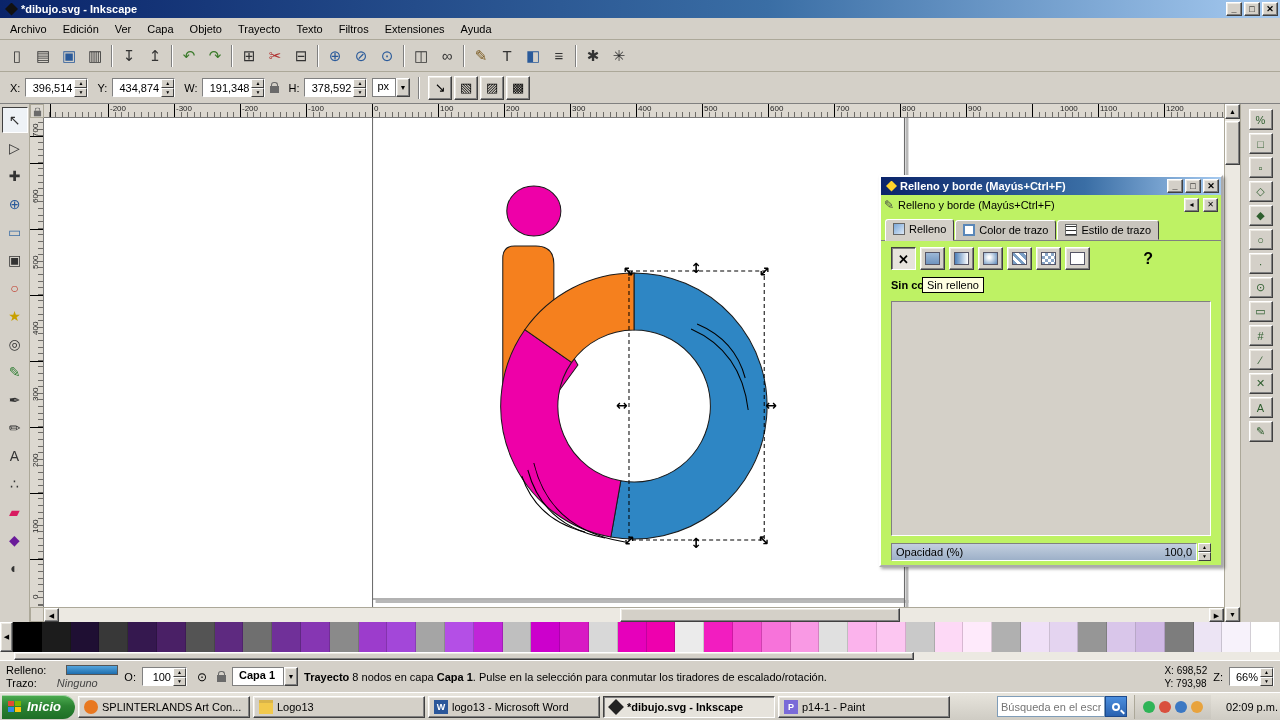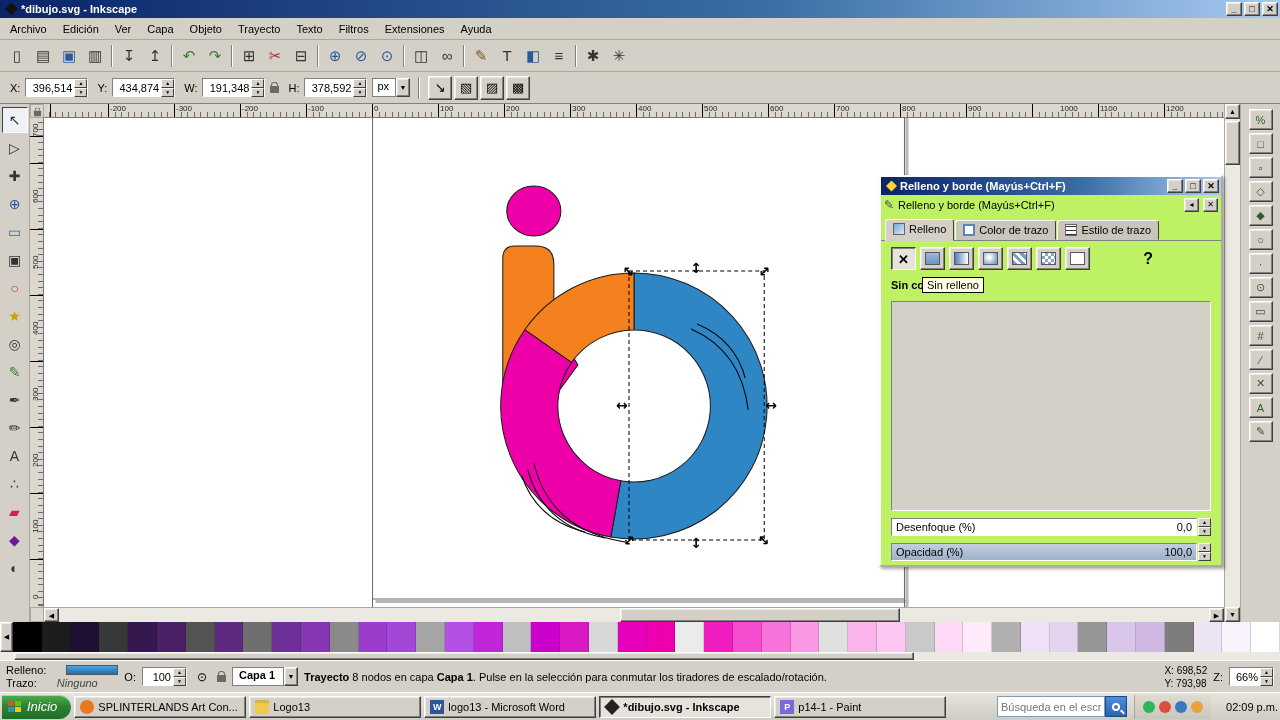--- a/index.html
+++ b/index.html
@@ -100,21 +100,21 @@
   .layerbox{display:flex;height:19px}
   .layerbox .lval{background:#fff;border:1px solid #808080;padding:1px 8px 0 6px;font-weight:bold}
   .layerbox .lbtn{width:14px;font-size:7px;text-align:center;line-height:17px}
   .eyebtn{width:18px;height:18px;display:flex;align-items:center;justify-content:center;font-size:12px}
 
   .taskbar{position:absolute;left:0;top:692px;width:1280px;height:28px;
            background:linear-gradient(180deg,#e7e4dc,#cfccc4);border-top:1px solid #fff;
            display:flex;align-items:center;gap:3px;padding:0 2px}
   .startbtn{height:24px;padding:0 14px 0 6px;border-radius:0 12px 12px 0;
             background:linear-gradient(180deg,#4fae53,#2c8432 45%,#1e6e26);
-            color:#fff;font-weight:normal;font-style:italic;font-size:13px;
+            color:#fff;font-weight:bold;font-style:italic;font-size:13px;
             display:flex;align-items:center;gap:5px;box-shadow:inset 0 1px 0 rgba(255,255,255,.5)}
   .flag{width:14px;height:12px;display:grid;grid-template-columns:6px 6px;grid-template-rows:5px 5px;gap:1px}
   .flag i{display:block}
   .task{height:22px;flex:0 1 172px;display:flex;align-items:center;gap:4px;padding:0 5px;
         font-size:11px;white-space:nowrap;overflow:hidden}
   .task.active{font-weight:bold}
   .ticon{width:14px;height:14px;flex:0 0 14px;display:flex;align-items:center;justify-content:center;
          color:#fff;font-size:9px;font-weight:bold}
   .searchbox{margin-left:auto;display:flex;align-items:center;height:21px}
   .searchbox input{width:108px;height:21px;border:1px solid #7f9db9;padding:0 3px;font-size:11px}
@@ -597,33 +597,23 @@
           <span class="ft-inner ft-unknown"></span>
         </button>
         <span class="dlg-help">?</span>
       </div>
     <div class="nopaint-line">
       <span class="nopaint-txt">Sin co</span>
       <span class="tooltip">Sin relleno</span>
     </div>
     <div class="bigpanel"></div>
     <div class="sliderrow">
-      <div class="sliderbar">
-        <span>Desenfoque (%)</span>
-        <span>0,0</span>
+      <div class="sliderbar filled">
+        <span>Opacidad (%)</span>
+        <span>100,0</span>
       </div>
       <div class="mini-arrows">
           <div>▲</div>
           <div>▼</div>
         </div>
     </div>
-    <div class="sliderrow">
-      <div class="sliderbar filled">
-        <span>Opacidad (%)</span>
-        <span>100,0</span>
-      </div>
-      <div class="mini-arrows">
-          <div>▲</div>
-          <div>▼</div>
-        </div>
-    </div>
   </div>
 </div>
 
 </body></html>

